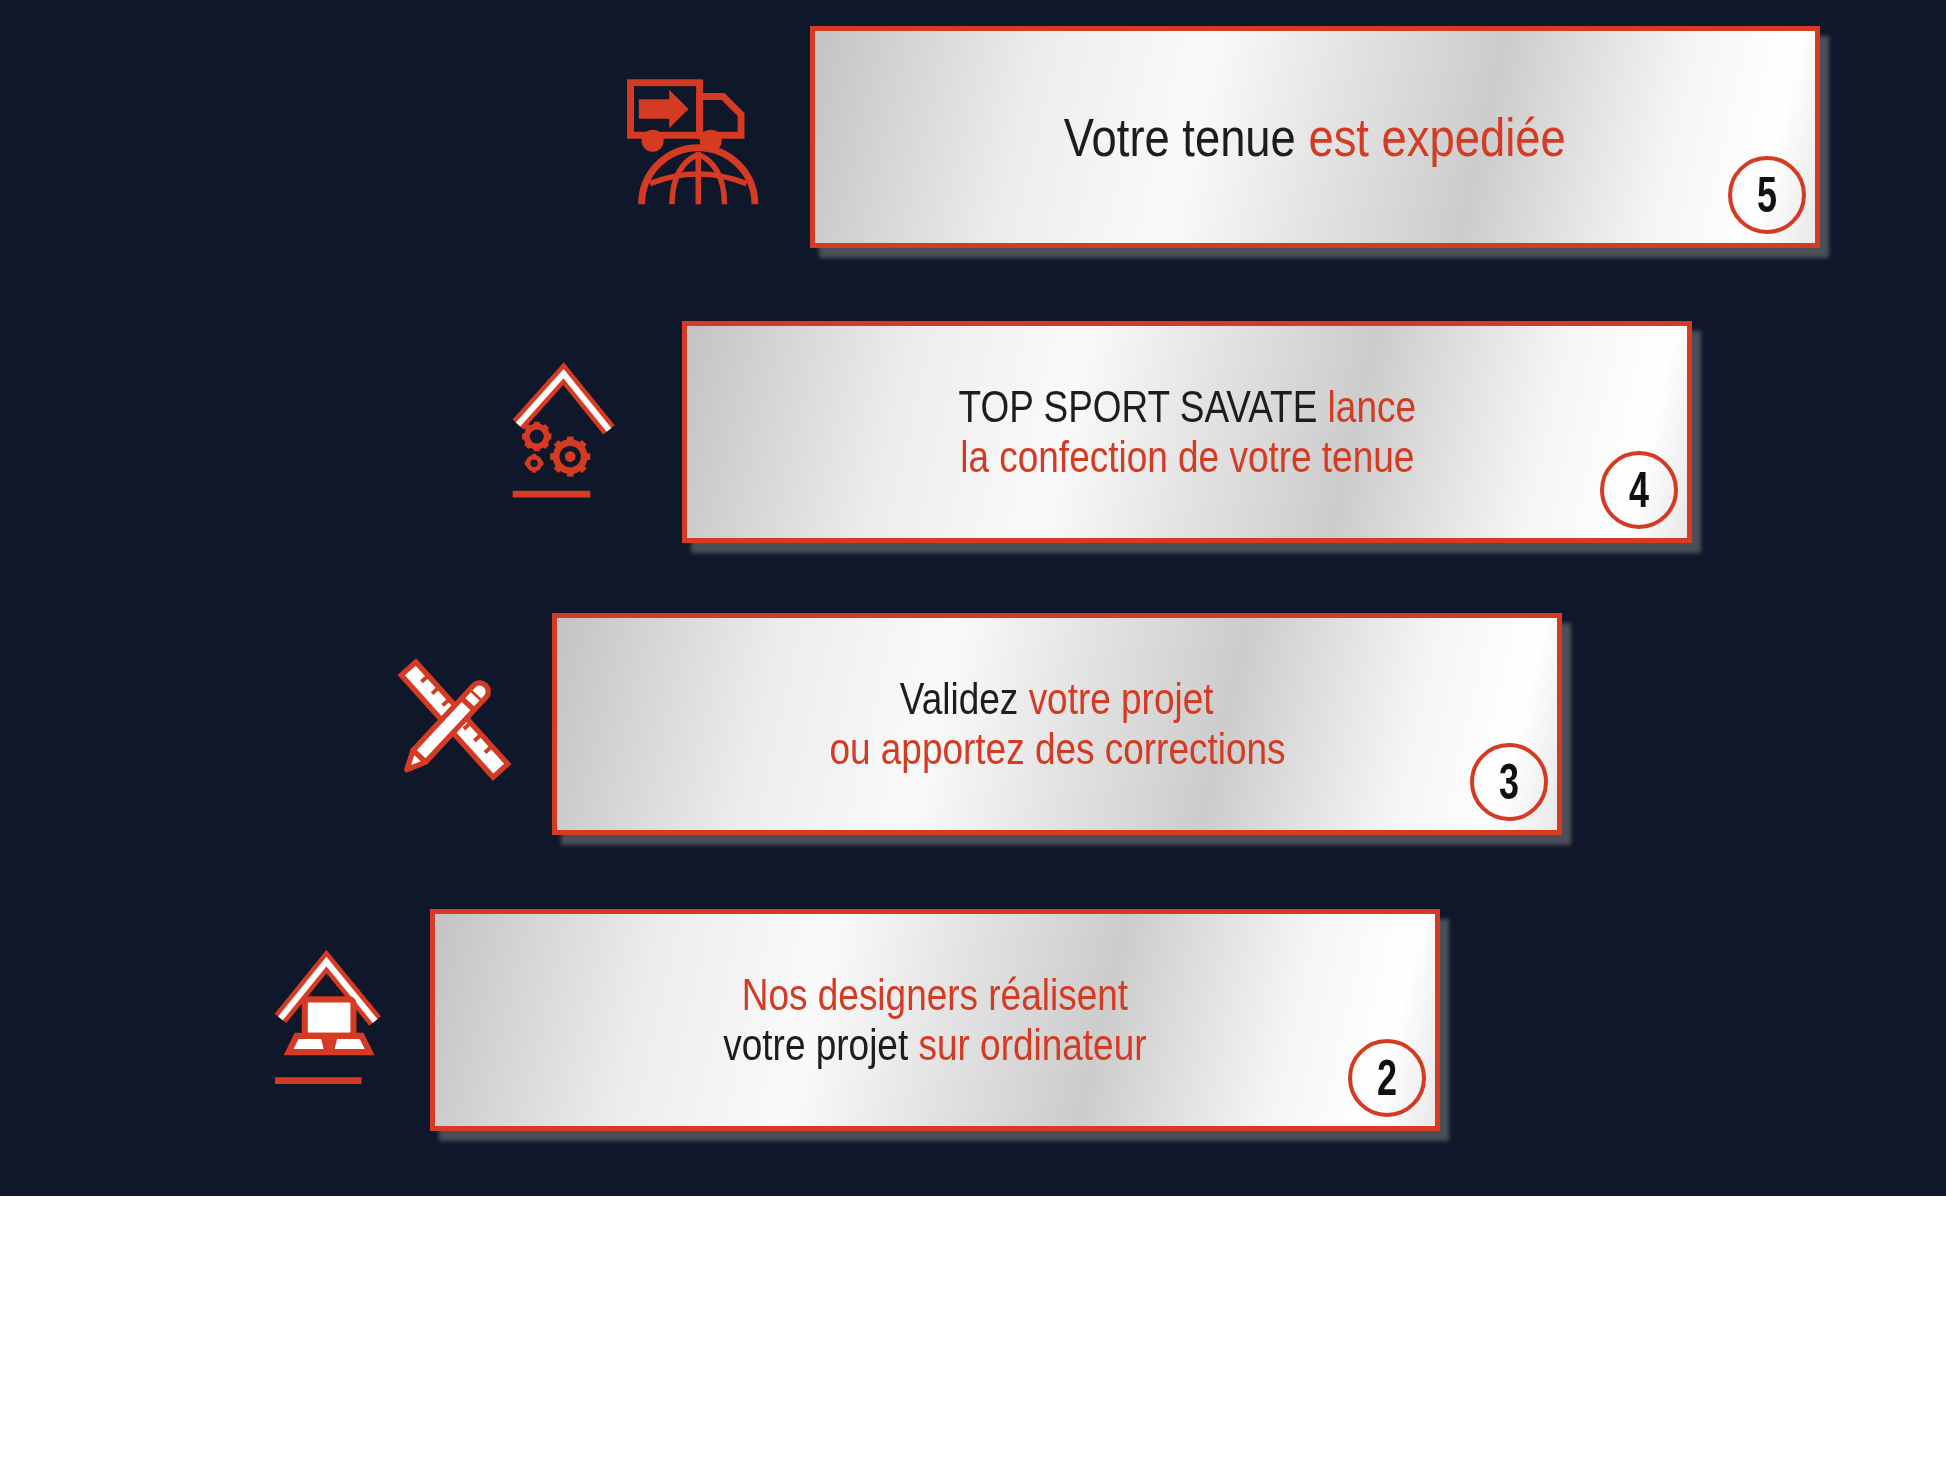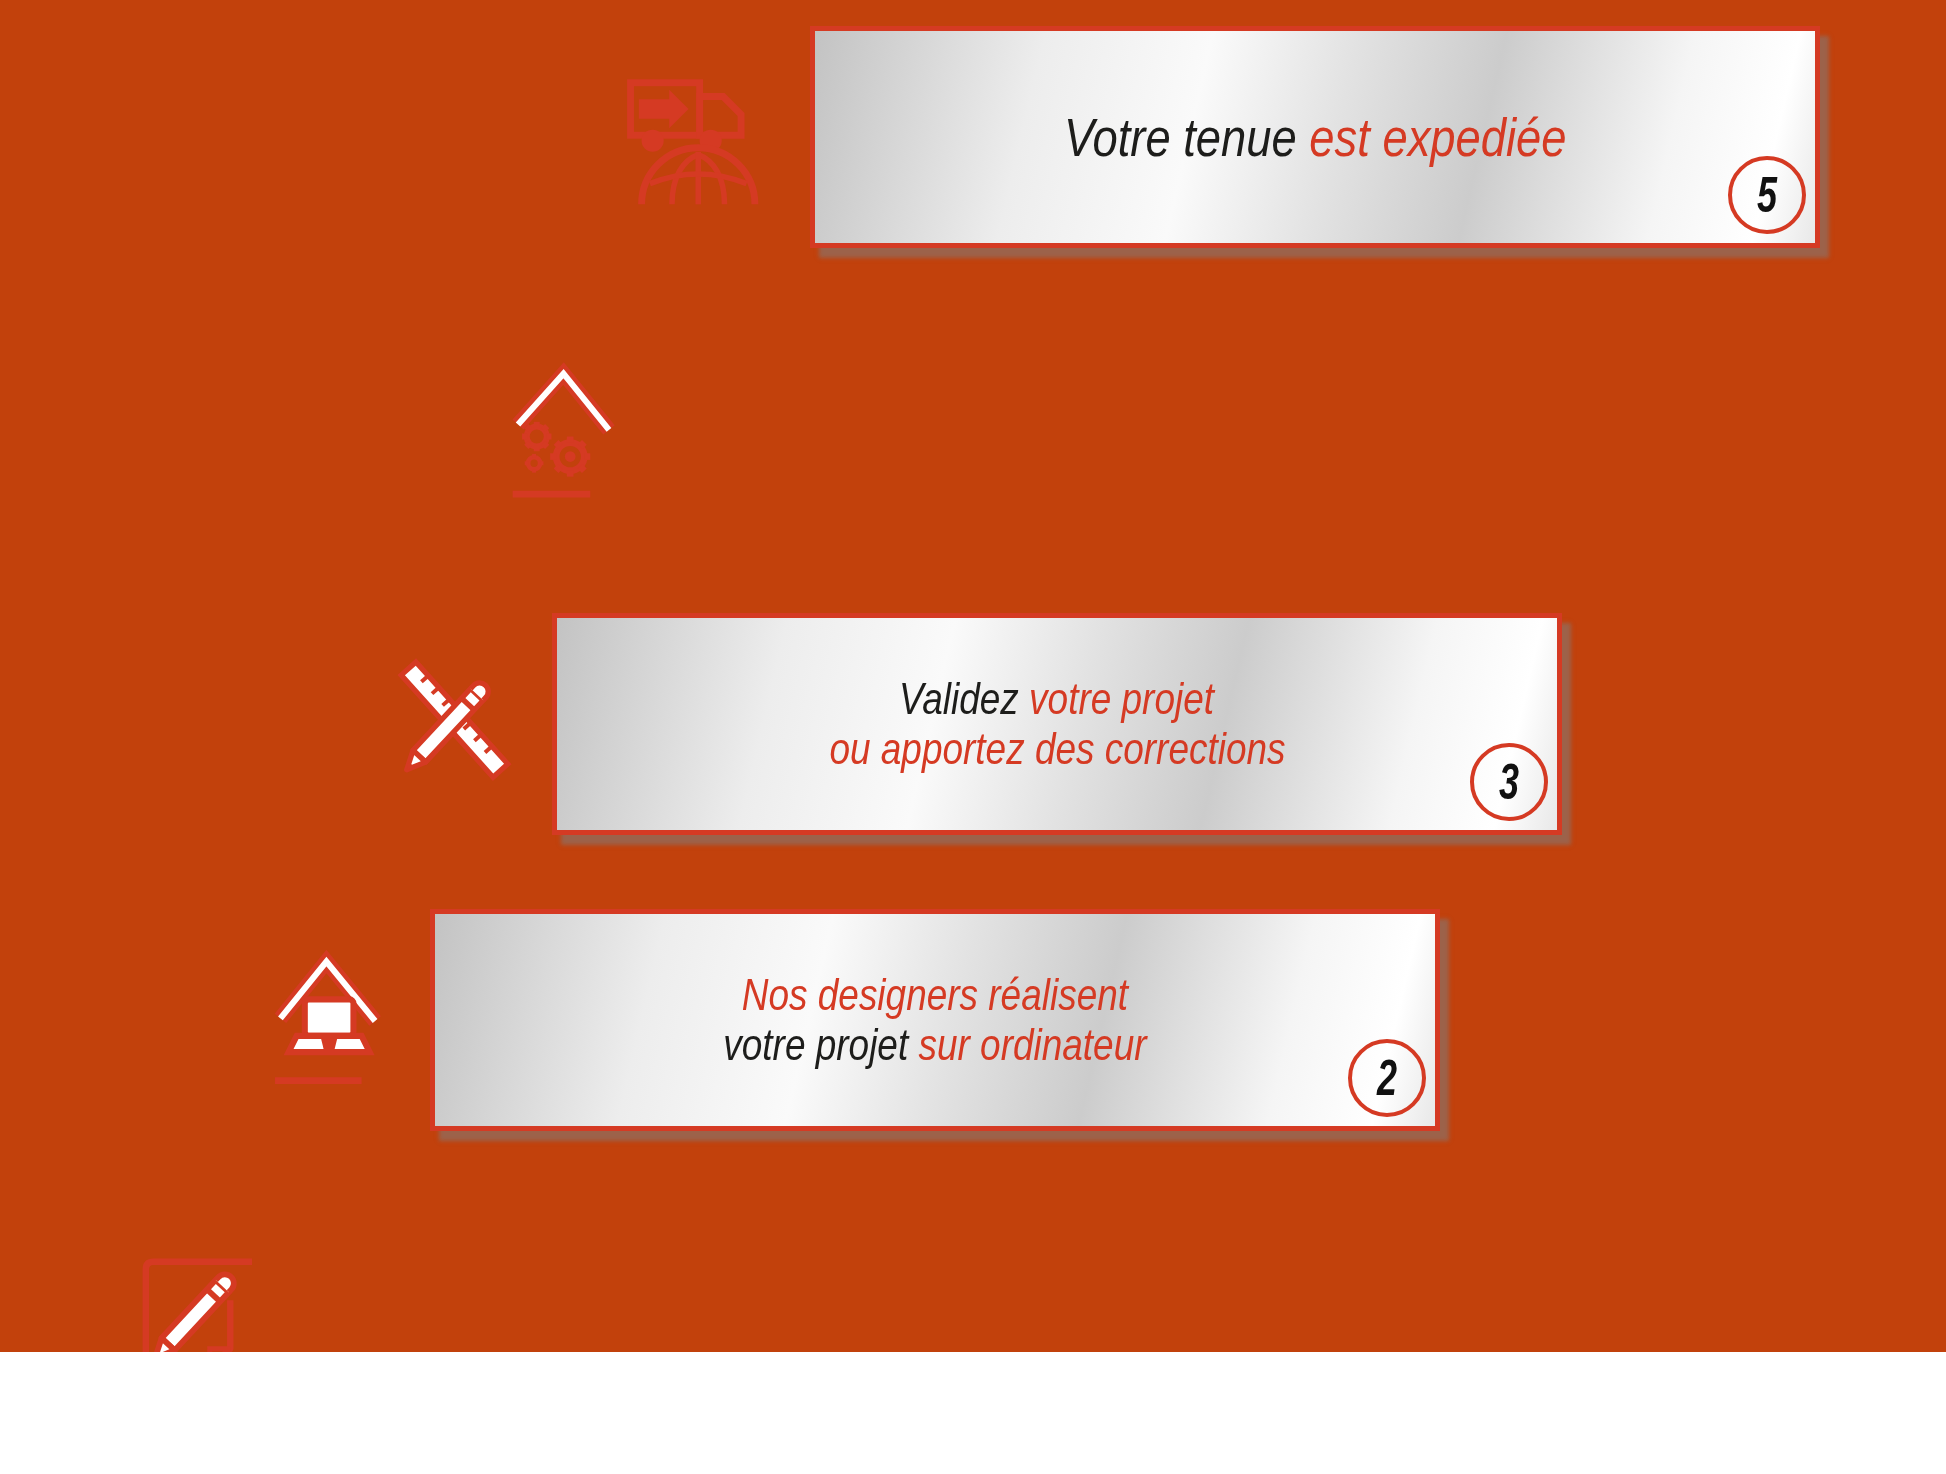--- a/index.html
+++ b/index.html
@@ -1,19 +1,18 @@
 <!DOCTYPE html>
 <html><head>
 <meta charset="utf-8">
 <style>
   html,body{margin:0;padding:0;background:#ffffff;}
   #stage{
-    position:relative;width:1946px;height:1352px;background:#c2410c;overflow:hidden;
+    position:relative;width:1946px;height:1196px;background:#0f172a;overflow:hidden;
     font-family:"Liberation Sans", sans-serif;
-    font-style:italic;
   }
   .box{
     position:absolute;width:1010px;height:222px;box-sizing:border-box;
     border:5px solid #d53a23;
     background:linear-gradient(103deg,#c3c3c3 0%,#ededed 22%,#fafafa 38%,#e2e2e2 52%,#cccccc 66%,#f5f5f5 84%,#ffffff 94%,#e8e8e8 100%);
     box-shadow:9px 10px 4px rgba(125,125,125,0.55);
     display:flex;flex-direction:column;justify-content:center;align-items:center;
   }
   .line{
     font-size:44px;line-height:50px;color:#1d1d1b;white-space:pre;
@@ -91,20 +90,27 @@
             <line x1="55.5" y1="72" x2="60" y2="72"></line>
           <line x1="34.4" y1="61.4" x2="37.6" y2="64.6"></line>
             <line x1="52.4" y1="79.4" x2="55.6" y2="82.6"></line>
           <line x1="34.4" y1="82.6" x2="37.6" y2="79.4"></line>
             <line x1="52.4" y1="64.6" x2="55.6" y2="61.4"></line>
         </g>
         <line x1="2" y1="100" x2="60" y2="100" stroke-width="5"></line>
       </g>
     </svg>
   </div>
+  <div class="box" style="left:682px;top:321px;">
+    <div class="line"><span class="k">TOP SPORT SAVATE </span><span class="r">lance</span></div>
+    <div class="line"><span class="r">la confection de votre tenue</span></div>
+    <div class="badge">
+        <span>4</span>
+      </div>
+  </div>
 
   <div class="icon" style="left:388px;top:645px;width:132px;height:150px;">
     <svg width="132" height="150" viewBox="0 0 100 100" fill="none" stroke="#d53a23" stroke-width="4">
       <g transform="rotate(48 50 50)">
         <rect x="-2" y="42" width="104" height="15" fill="#ffffff"></rect>
         <g stroke-width="3">
           <line x1="12" y1="42" x2="12" y2="49"></line>
             <line x1="24" y1="42" x2="24" y2="49"></line>
           <line x1="36" y1="42" x2="36" y2="49"></line>
             <line x1="48" y1="42" x2="48" y2="49"></line>

